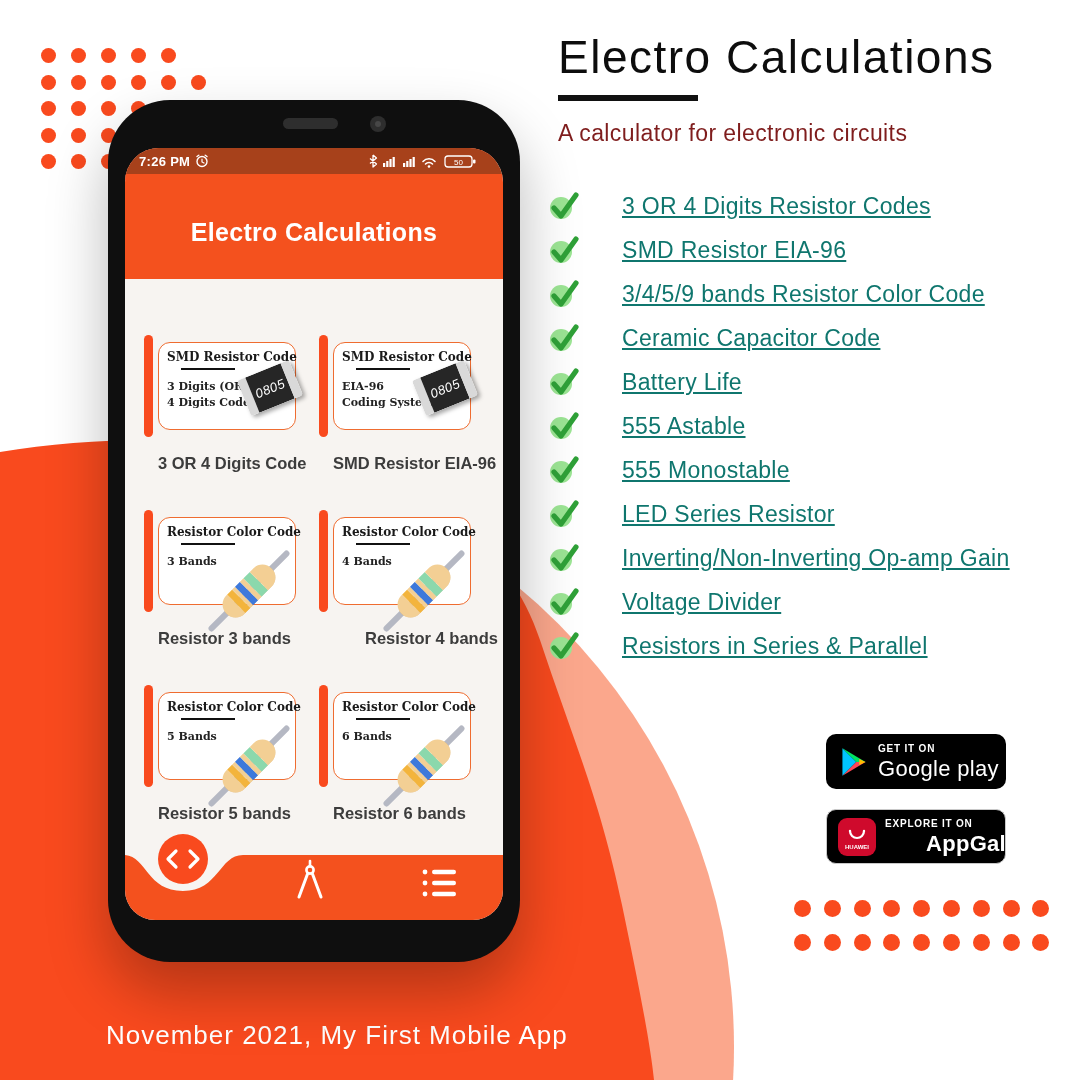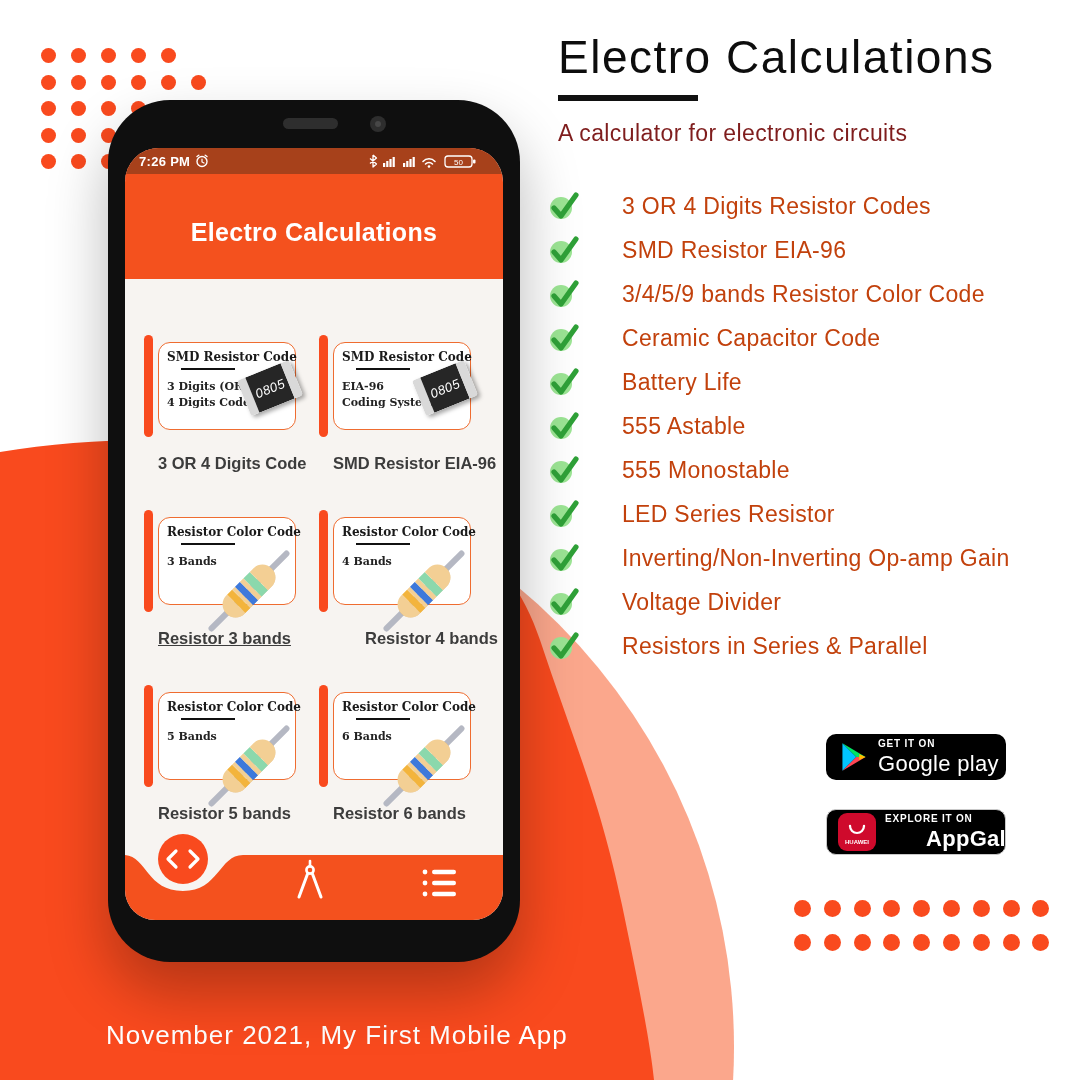--- a/index.html
+++ b/index.html
@@ -50,25 +50,25 @@
 
   
   #nav-svg { left:0; bottom:0; width:378px; height:125px; position:absolute; }
 
   
   #hero-title { left:558px; top:30px; font-size:46px; letter-spacing:1.5px; color:#0D0D0D; z-index:3; white-space:nowrap; }
   #hero-rule { left:558px; top:95px; width:140px; height:6px; background:#111; z-index:3; }
   #hero-subtitle { left:558px; top:120px; font-size:23px; letter-spacing:.4px; color:#7f1d1d; z-index:3; white-space:nowrap; }
   #features { left:548px; top:184px; z-index:3; }
   .feature { display:flex; align-items:center; height:44px; }
-  .feature .txt { margin-left:42px; font-size:23px; color:#c2410c; letter-spacing:.3px; white-space:nowrap; }
+  .feature .txt { margin-left:42px; font-size:23px; color:#0f766e; letter-spacing:.3px; white-space:nowrap;text-decoration:underline; }
   .feature svg { flex:0 0 32px; }
 
   
-  .badge { position:absolute; left:826px; width:180px; height:46px; background:#000; border-radius:10px; z-index:3; display:flex; align-items:center; cursor:pointer; }
+  .badge { position:absolute; left:826px; width:180px; height:55px; background:#000; border-radius:10px; z-index:3; display:flex; align-items:center; cursor:pointer; }
   #badge-google { top:734px; }
   #badge-appgallery { top:809px; border:1px solid #C9C9C9; }
   .badge .bt { display:flex; flex-direction:column; line-height:1; }
   .badge .small { color:#fff; font-size:10px; font-weight:bold; letter-spacing:.8px; margin-bottom:4px; }
   .badge .big { color:#fff; font-size:22px; letter-spacing:.3px; white-space:nowrap; }
   #gp-icon { margin:0 10px 0 14px; }
   #ag-icon { width:38px; height:38px; background:#CF0A2C; border-radius:9px; margin:0 9px 0 11px; position:relative; flex:0 0 38px; }
 
   
   #footer-text { left:106px; top:1020px; color:#fff; font-size:26px; letter-spacing:1px; z-index:4; white-space:nowrap; }
@@ -242,21 +242,21 @@
             <div class="rb" style="background:#F3CF94;width:14px"></div>
             <div class="rb" style="background:#F3B43C;width:7px"></div>
             <div class="rb" style="background:#F3CF94;width:4px"></div>
             <div class="rb" style="background:#3E79DB;width:7px"></div>
             <div class="rb" style="background:#F3CF94;width:5px"></div>
             <div class="rb" style="background:#8BD8AC;width:9px"></div>
             <div class="rb" style="background:#F3CF94;width:18px"></div>
           </div>
         </div>
     </div>
-    <div class="caption" style="left:33px; top:481px;text-decoration:underline;">Resistor 3 bands</div>
+    <div class="caption" style="left:33px; top:481px;">Resistor 3 bands</div>
     <div class="caption" style="left:208px; top:481px;margin-left:32px;">Resistor 4 bands</div>
 
     
     <div class="pill abs" style="left:19px; top:537px;"></div>
     <div class="card abs" style="left:33px; top:544px;">
       <div class="card-title">Resistor Color Code</div>
       <div class="card-rule"></div>
       <div class="card-line first">5 Bands</div>
       <div class="resistor">
           <div class="wire"></div>

